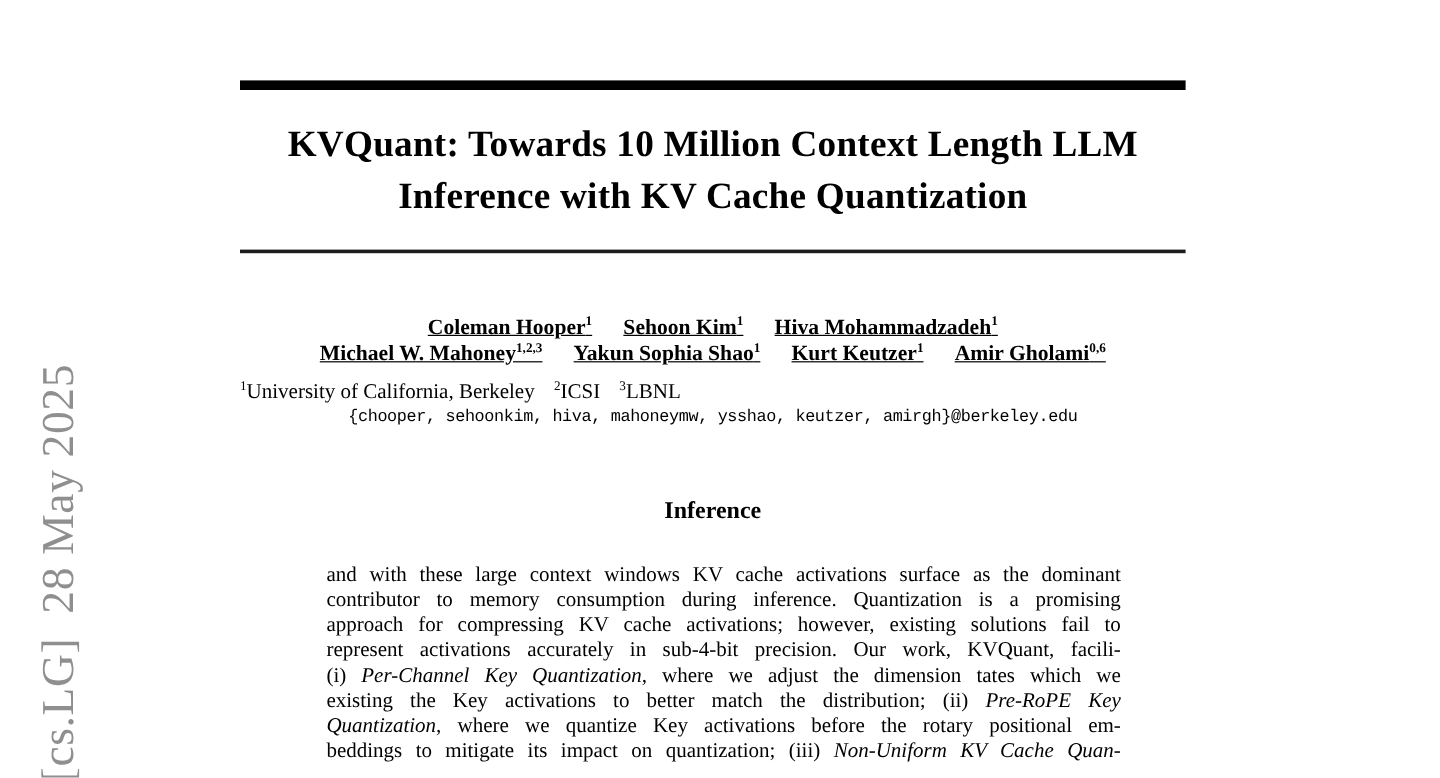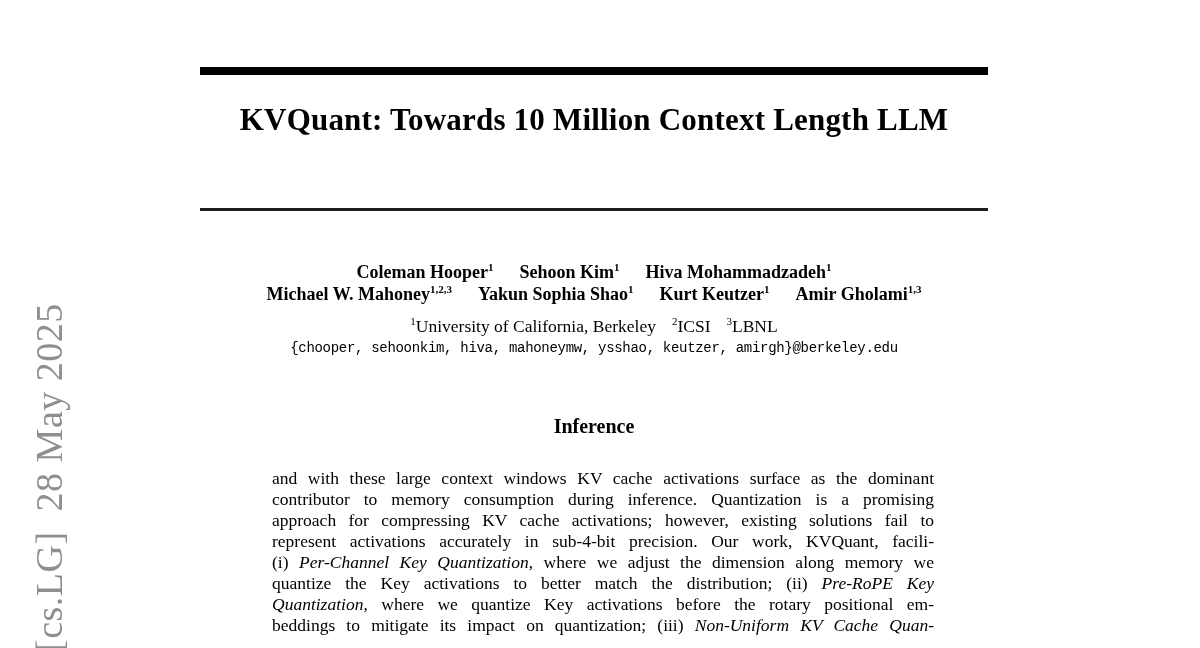--- a/index.html
+++ b/index.html
@@ -34,29 +34,30 @@
     position: absolute; top: 82px; left: 0; width: 100%;
     margin: 0; text-align: center;
     font-size: 31px; line-height: 43px; font-weight: bold;
     letter-spacing: 0.2px;
   }
 
   .authors {
     position: absolute; left: 0; width: 100%;
     text-align: center; font-weight: bold; font-size: 18px; line-height: 22px;
     white-space: nowrap;
+    text-decoration: underline;
   }
   #authors-line-1 { top: 245px; }
   #authors-line-2 { top: 267px; }
   .author + .author { margin-left: 26px; }
   .authors sup, .affil sup { font-size: 11px; line-height: 0; }
 
   .affil {
     position: absolute; top: 300px; left: 0; width: 100%;
-    text-align: center; font-size: 17.5px; line-height: 21px;
+    font-size: 17.5px; line-height: 21px;
   }
   .affil-item + .affil-item { margin-left: 16px; }
 
   .email {
     position: absolute; top: 324px; left: 0; width: 100%;
     text-align: center;
     font-family: "Liberation Mono", monospace;
     font-size: 14px; letter-spacing: -0.3px;
   }
 
@@ -77,38 +78,38 @@
 <body>
 
 <div class="page">
 
   <div class="arxiv-stamp" style="color: rgb(143, 143, 143);">[cs.LG]  28 May 2025</div>
 
   <div class="content">
 
     <div class="rule-thick"></div>
 
-    <h1 class="title"><span>KVQuant: Towards 10 Million Context Length LLM</span><br></h1>
+    <h1 class="title"><span>KVQuant: Towards 10 Million Context Length LLM</span><br><span>Inference with KV Cache Quantization</span></h1>
 
     <div class="rule-thin"></div>
 
     <div class="authors" id="authors-line-1"><span class="author">Coleman Hooper<sup>1</sup></span><span class="author">Sehoon Kim<sup>1</sup></span><span class="author">Hiva Mohammadzadeh<sup>1</sup></span></div>
-    <div class="authors" id="authors-line-2"><span class="author">Michael W. Mahoney<sup>1,2,3</sup></span><span class="author">Yakun Sophia Shao<sup>1</sup></span><span class="author">Kurt Keutzer<sup>1</sup></span><span class="author">Amir Gholami<sup>1,3</sup></span></div>
+    <div class="authors" id="authors-line-2"><span class="author">Michael W. Mahoney<sup>1,2,3</sup></span><span class="author">Yakun Sophia Shao<sup>1</sup></span><span class="author">Kurt Keutzer<sup>1</sup></span><span class="author">Amir Gholami<sup>0,6</sup></span></div>
 
     <div class="affil"><span class="affil-item"><sup>1</sup>University of California, Berkeley</span><span class="affil-item"><sup>2</sup>ICSI</span><span class="affil-item"><sup>3</sup>LBNL</span></div>
 
     <div class="email">{chooper, sehoonkim, hiva, mahoneymw, ysshao, keutzer, amirgh}@berkeley.edu</div>
 
     <h2 class="abstract-heading">Inference</h2>
 
     <div class="abstract-body">
         <div class="abs-line"><span>and with these large context windows KV cache activations surface as the dominant</span></div>
         <div class="abs-line"><span>contributor to memory consumption during inference. Quantization is a promising</span></div>
         <div class="abs-line"><span>approach for compressing KV cache activations; however, existing solutions fail to</span></div>
         <div class="abs-line"><span>represent activations accurately in sub-4-bit precision. Our work, KVQuant, facili-</span></div>
-        <div class="abs-line"><span>(i) </span><em>Per-Channel Key Quantization</em><span>, where we adjust the dimension along memory we</span></div>
-        <div class="abs-line"><span>quantize the Key activations to better match the distribution; (ii) </span><em>Pre-RoPE Key</em></div>
+        <div class="abs-line"><span>(i) </span><em>Per-Channel Key Quantization</em><span>, where we adjust the dimension tates which we</span></div>
+        <div class="abs-line"><span>existing the Key activations to better match the distribution; (ii) </span><em>Pre-RoPE Key</em></div>
         <div class="abs-line"><em>Quantization</em><span>, where we quantize Key activations before the rotary positional em-</span></div>
         <div class="abs-line"><span>beddings to mitigate its impact on quantization; (iii) </span><em>Non-Uniform KV Cache Quan-</em></div>
       </div>
 
   </div>
 </div>
 
 </body></html>

